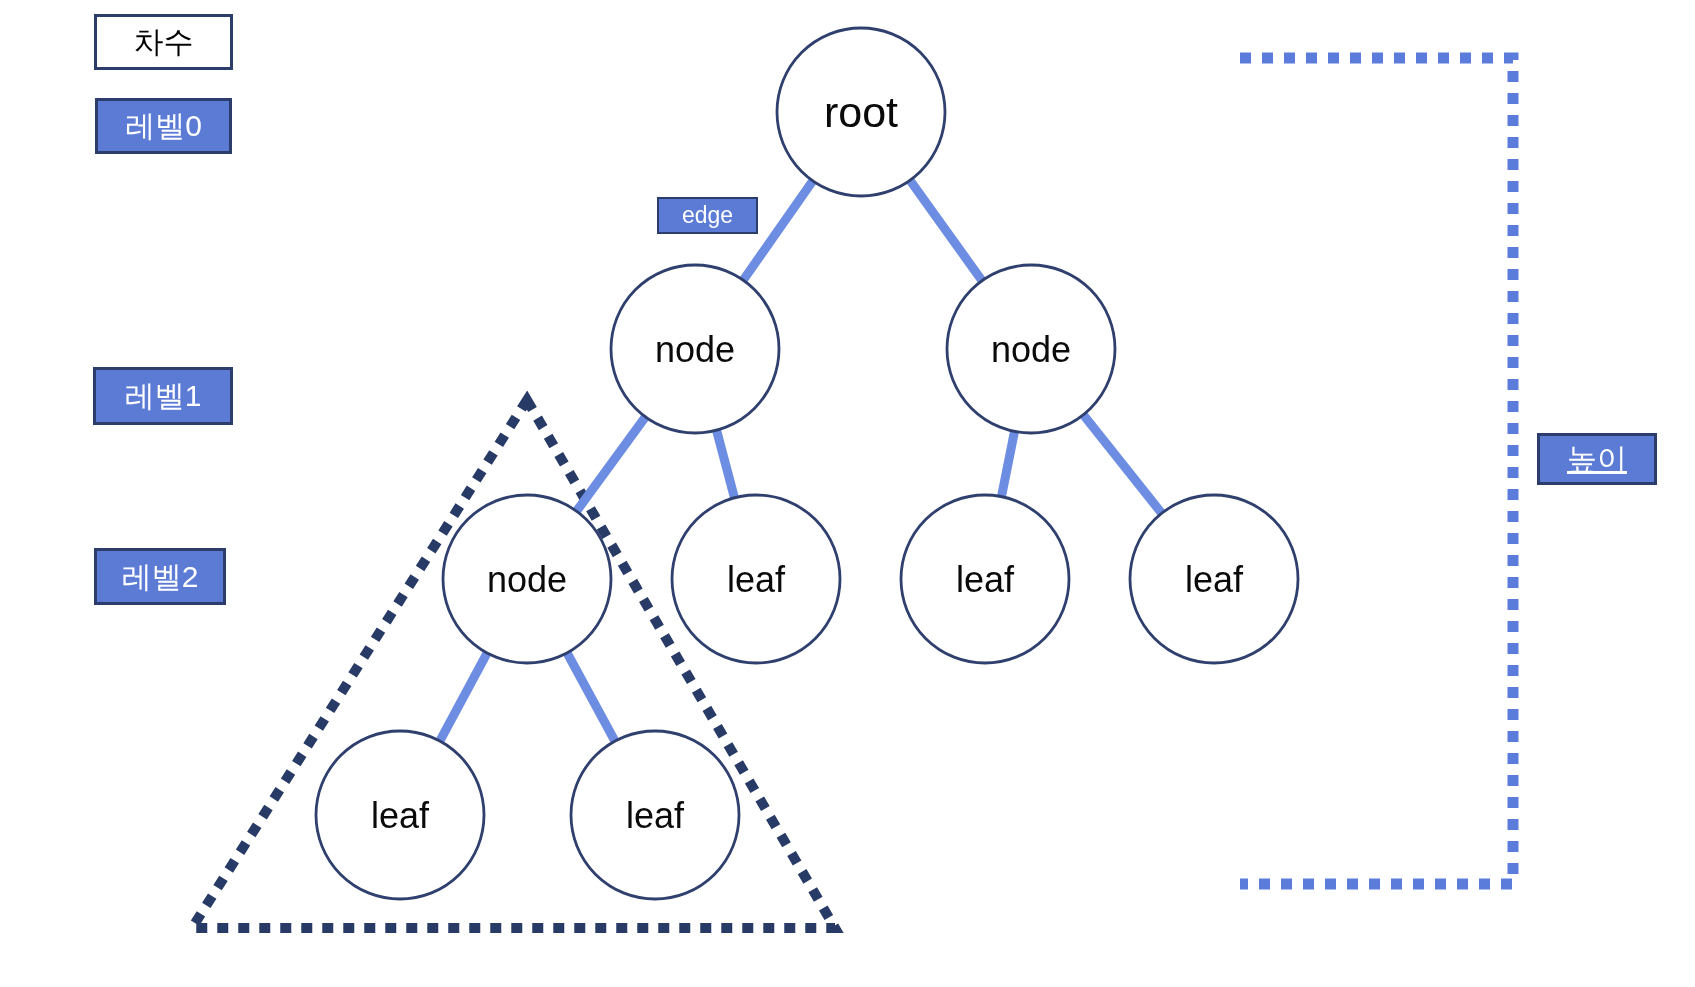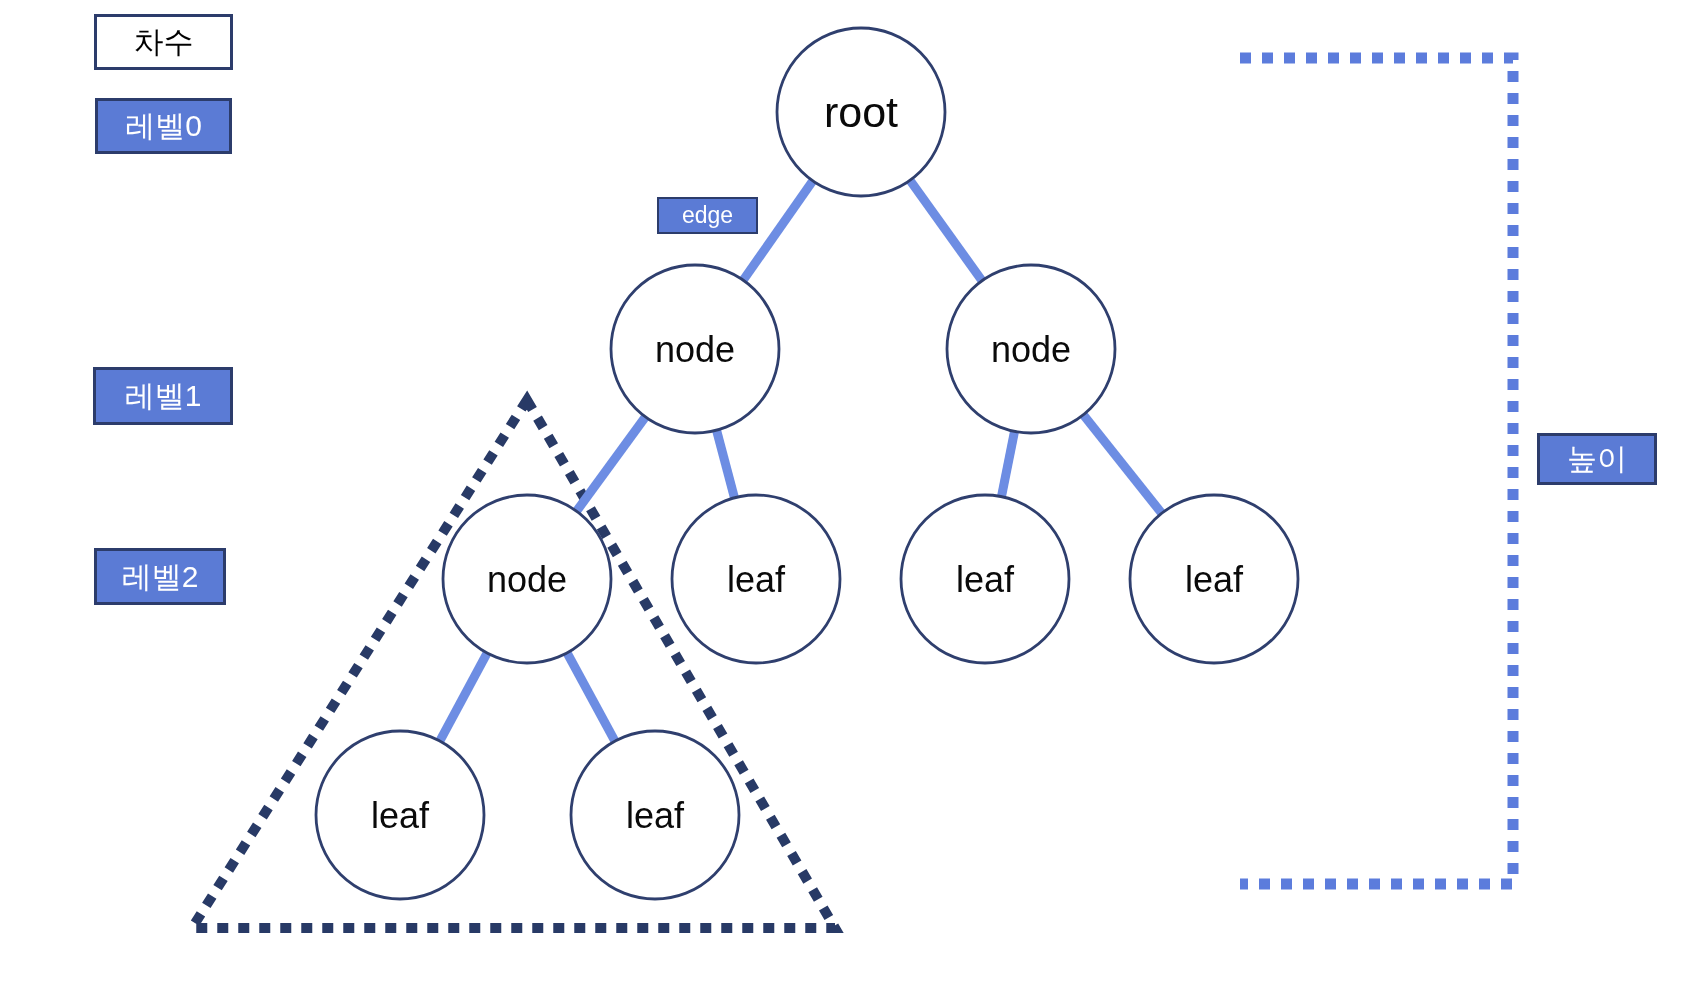--- a/index.html
+++ b/index.html
@@ -107,16 +107,16 @@
 
   <div class="box blue" style="left:95px; top:98px; width:137px; height:56px;">레벨0</div>
 
   <div class="box blue" style="left:93px; top:321px; width:140px; height:58px;margin-top:46px;">레벨1</div>
 
   <div class="box blue" style="left:94px; top:548px; width:132px; height:57px;">레벨2</div>
 
 
   <div class="box blue small" style="left:657px; top:197px; width:101px; height:37px;">edge</div>
 
-  <div class="box blue" style="left:1537px; top:433px; width:120px; height:52px;">높이</div>
+  <div class="box blue" style="left:1537px; top:433px; width:120px; height:52px;text-decoration:underline;">높이</div>
 
 
 </div>
 
 </body></html>

